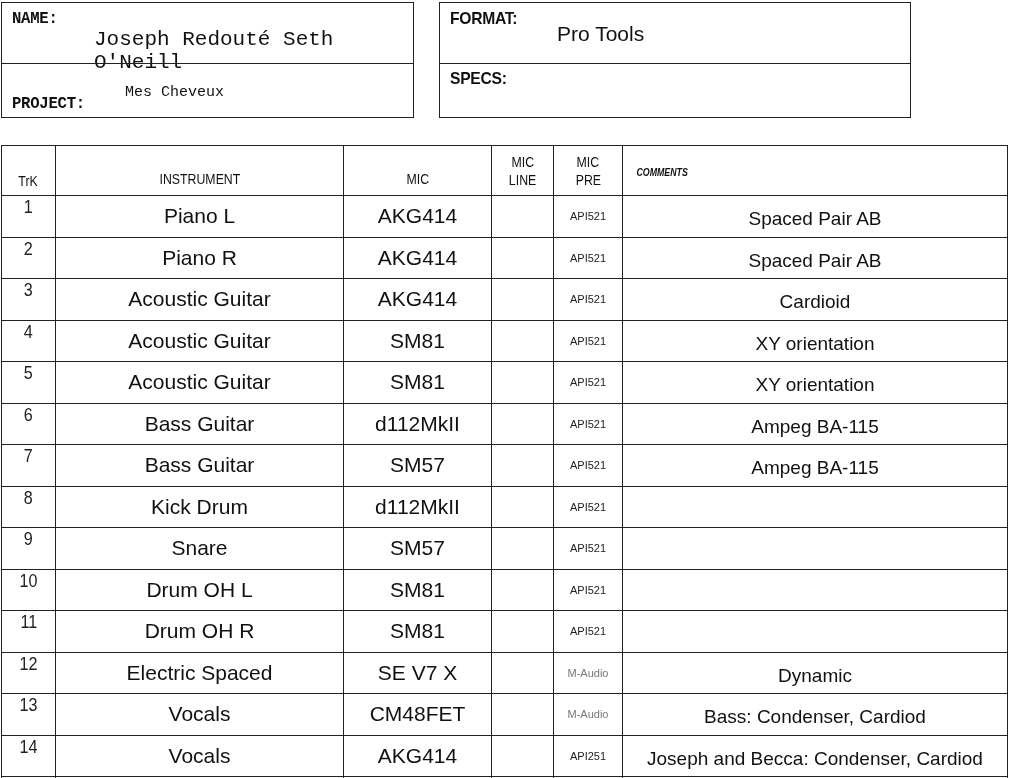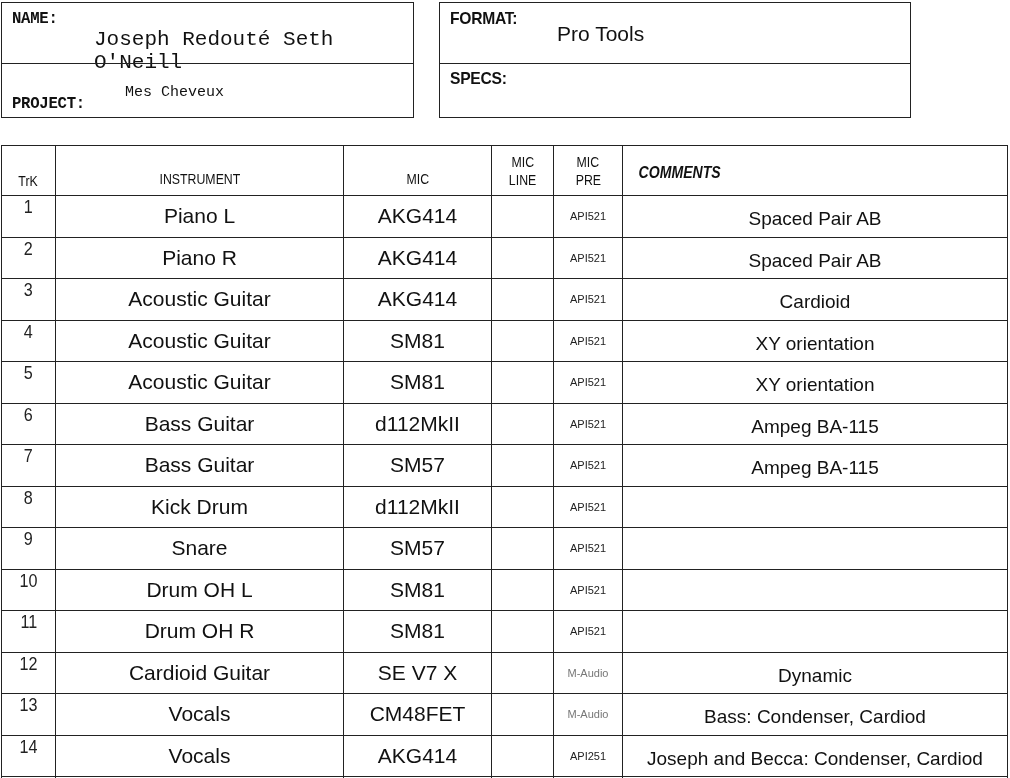--- a/index.html
+++ b/index.html
@@ -29,21 +29,21 @@
   }
   table.sheet th {
     height: 50px; font-size: 14px; font-weight: normal; text-align: center;
     vertical-align: bottom; padding-bottom: 8px; box-sizing: border-box;
     transform-origin: center;
   }
   table.sheet th.trk { vertical-align: middle; padding: 20px 0 0 0; font-size: 14px; }
   table.sheet th.twoline { vertical-align: middle; padding: 0; line-height: 18px; font-size: 14px; }
   table.sheet th.comments {
     text-align: left; padding-left: 10px; font-style: italic; font-weight: bold;
-    font-size: 16px; vertical-align: middle; padding-top: 12px;
+    font-size: 10px; vertical-align: middle; padding-top: 12px;
   }
   table.sheet th .cond { display: inline-block; transform: scaleX(0.88); }
   table.sheet td { height: 41.5px; box-sizing: border-box; }
   td.trk { font-size: 19px; text-align: center; vertical-align: top; padding-top: 3px; color: #222; }
   td.trk span { display: inline-block; transform: scaleX(0.85); }
   td.inst, td.mic { font-size: 21px; text-align: center; vertical-align: middle; }
   td.micpre { font-size: 11px; text-align: center; vertical-align: middle; color: #222; }
   td.micpre.gray { color: #777; }
   td.comment { font-size: 19px; text-align: center; vertical-align: middle; padding-top: 6px !important; }
 </style>
@@ -175,21 +175,21 @@
       <tr>
         <td class="trk"><span>11</span></td>
         <td class="inst"><span>Drum OH R</span></td>
         <td class="mic"><span>SM81</span></td>
         <td class="micline"><span></span></td>
         <td class="micpre"><span>API521</span></td>
         <td class="comment"><span></span></td>
       </tr>
       <tr>
         <td class="trk"><span>12</span></td>
-        <td class="inst"><span>Cardioid Guitar</span></td>
+        <td class="inst"><span>Electric Spaced</span></td>
         <td class="mic"><span>SE V7 X</span></td>
         <td class="micline"><span></span></td>
         <td class="micpre gray"><span>M-Audio</span></td>
         <td class="comment"><span>Dynamic</span></td>
       </tr>
       <tr>
         <td class="trk"><span>13</span></td>
         <td class="inst"><span>Vocals</span></td>
         <td class="mic"><span>CM48FET</span></td>
         <td class="micline"><span></span></td>

